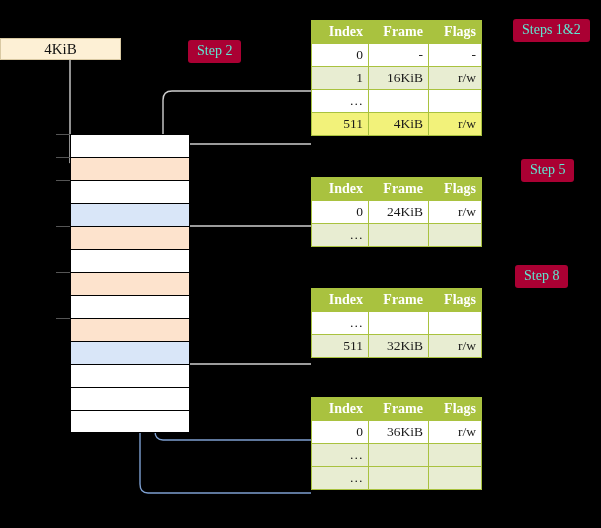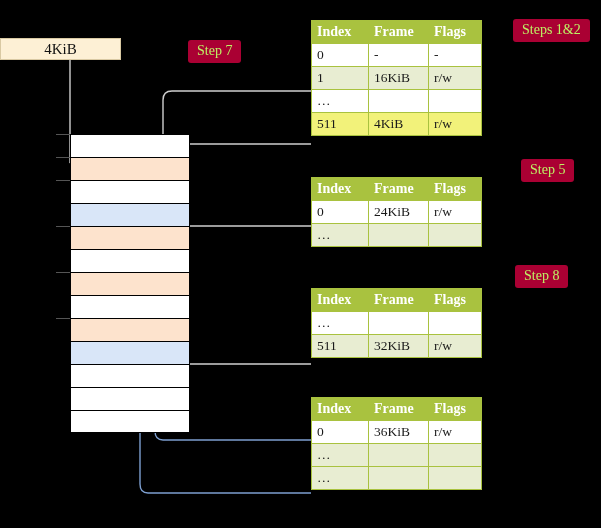--- a/index.html
+++ b/index.html
@@ -36,21 +36,21 @@
     display: flex;
     align-items: center;
     justify-content: center;
     box-sizing: border-box;
   }
 
   
   .step-chip {
     position: absolute;
     background: #aa0033;
-    color: #bef264;
+    color: #5eead4;
     font-size: 14px;
     padding: 2px 9px 3px 9px;
     border-radius: 3px;
     white-space: nowrap;
     line-height: 1.25;
     box-sizing: border-box;
   }
 
   
   .mem-col {
@@ -80,21 +80,21 @@
     position: absolute;
     border-collapse: collapse;
     background: #ffffff;
     font-size: 13.5px;
     color: #1a1a1a;
     table-layout: fixed;
   }
   .ptable th, .ptable td {
     border: 1px solid #a9c23f;
     padding: 2px 5px 3px 5px;
-    text-align: left;
+    text-align: right;
     height: 23px;
     box-sizing: border-box;
     overflow: hidden;
     white-space: nowrap;
   }
   .ptable th {
     background: #a9c23f;
     color: #ffffff;
     font-weight: bold;
     font-size: 14px;
@@ -166,21 +166,21 @@
   <div id="mem-ticks">
       <div class="mem-tick" style="left: 56px; top: 134px; width: 14px;"></div>
       <div class="mem-tick" style="left: 56px; top: 157px; width: 14px;"></div>
       <div class="mem-tick" style="left: 56px; top: 180px; width: 14px;"></div>
       <div class="mem-tick" style="left: 56px; top: 226px; width: 14px;"></div>
       <div class="mem-tick" style="left: 56px; top: 272px; width: 14px;"></div>
       <div class="mem-tick" style="left: 56px; top: 318px; width: 14px;"></div>
     </div>
 
   <div id="step-chips">
-      <div class="step-chip" style="left: 188px; top: 40px;">Step 7</div>
+      <div class="step-chip" style="left: 188px; top: 40px;">Step 2</div>
       <div class="step-chip" style="left: 513px; top: 19px;">Steps 1&amp;2</div>
       <div class="step-chip" style="left: 521px; top: 159px;">Step 5</div>
       <div class="step-chip" style="left: 515px; top: 265px;">Step 8</div>
     </div>
 
   <div id="tables-host">
       <table class="ptable" style="left: 311px; top: 20px;">
         <thead>
           <tr>
             <th class="col-idx">Index</th>

